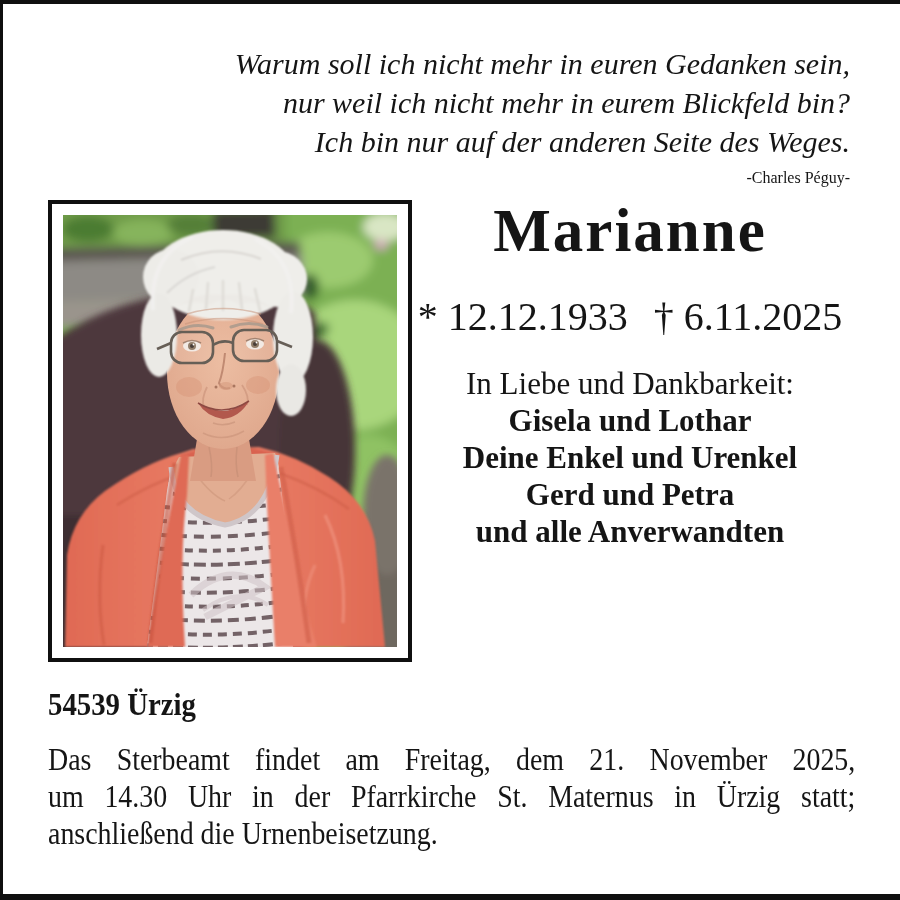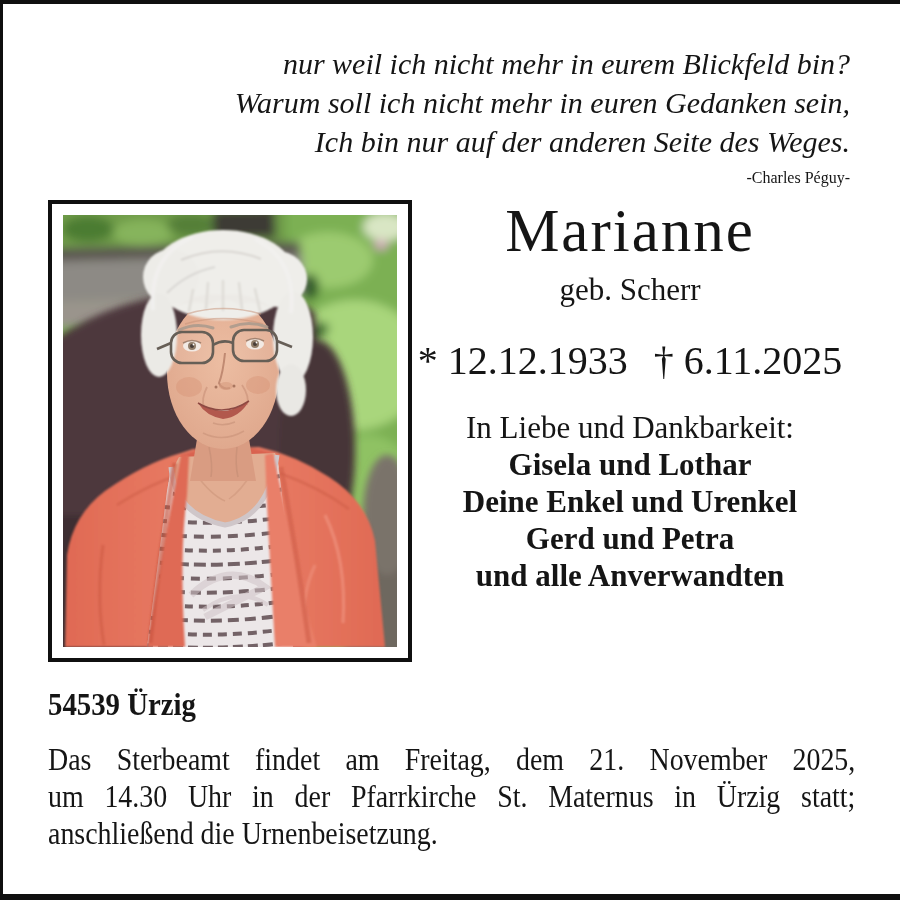--- a/index.html
+++ b/index.html
@@ -37,21 +37,21 @@
     background: #ffffff;
     padding: 11px;
   }
   .photo-frame svg { display: block; }
 
   .memorial {
     position: absolute; left: 410px; top: 198px; width: 440px;
     text-align: center;
   }
   .name {
-    font-weight: normal;
+    font-weight: bold;
     font-size: 61px; line-height: 65px;
     letter-spacing: 2px;
   }
   .maiden { font-size: 31px; line-height: 34px; margin-top: 10px; }
   .dates { font-size: 40px; line-height: 36px; margin-top: 36px; white-space: nowrap; }
   .dates-gap { display: inline-block; width: 26px; }
   .tribute-intro { font-size: 31px; line-height: 37px; margin-top: 30px; }
   .mourner { font-size: 31px; line-height: 37px; font-weight: bold; }
 
   .address {
@@ -72,22 +72,22 @@
 </head>
 <body>
 
 <div>
 
   <div class="scan-edge top"></div>
   <div class="scan-edge left"></div>
   <div class="scan-edge bottom"></div>
 
   <div class="quote-block">
+    <div class="quote-line">Warum soll ich nicht mehr in euren Gedanken sein,</div>
     <div class="quote-line">nur weil ich nicht mehr in eurem Blickfeld bin?</div>
-    <div class="quote-line">Warum soll ich nicht mehr in euren Gedanken sein,</div>
     <div class="quote-line">Ich bin nur auf der anderen Seite des Weges.</div>
     <div class="quote-attribution">-Charles Péguy-</div>
   </div>
 
   <div class="photo-frame">
     <svg width="334" height="432" viewBox="0 0 334 432" role="img">
       <defs>
         <filter id="b5" x="-20%" y="-20%" width="140%" height="140%">
             <feGaussianBlur stdDeviation="5"></feGaussianBlur>
           </filter>
@@ -271,21 +271,20 @@
           </g>
           <path d="M 140 218 Q 160 228 181 216" stroke="#c08a72" stroke-width="1.5" fill="none" opacity="0.45"></path>
         </g>
 
       </g>
     </svg>
   </div>
 
   <div class="memorial">
     <div class="name">Marianne</div>
-    <div class="maiden">geb. Scherr</div>
     <div class="dates">
       <span>* 12.12.1933</span><span class="dates-gap"></span><span>† 6.11.2025</span>
     </div>
     <div class="tribute-intro">In Liebe und Dankbarkeit:</div>
     <div class="mourner">Gisela und Lothar</div>
     <div class="mourner">Deine Enkel und Urenkel</div>
     <div class="mourner">Gerd und Petra</div>
     <div class="mourner">und alle Anverwandten</div>
   </div>
 

